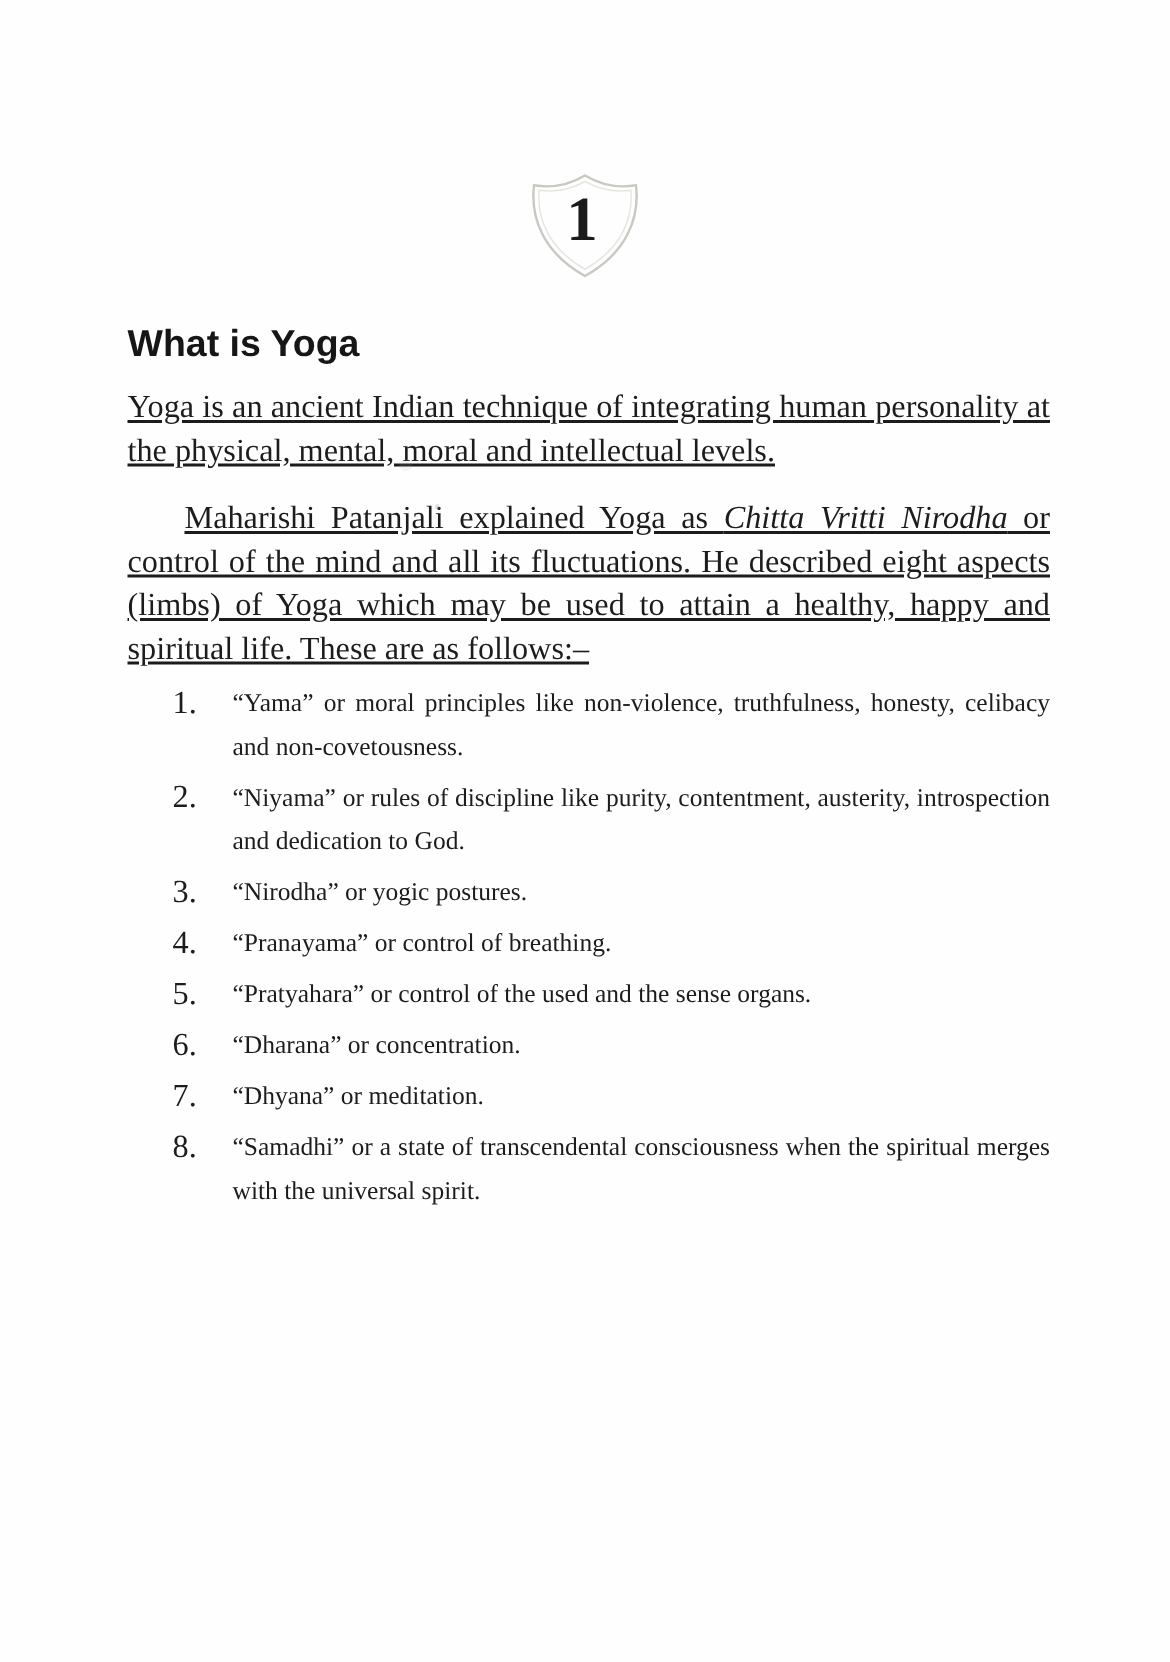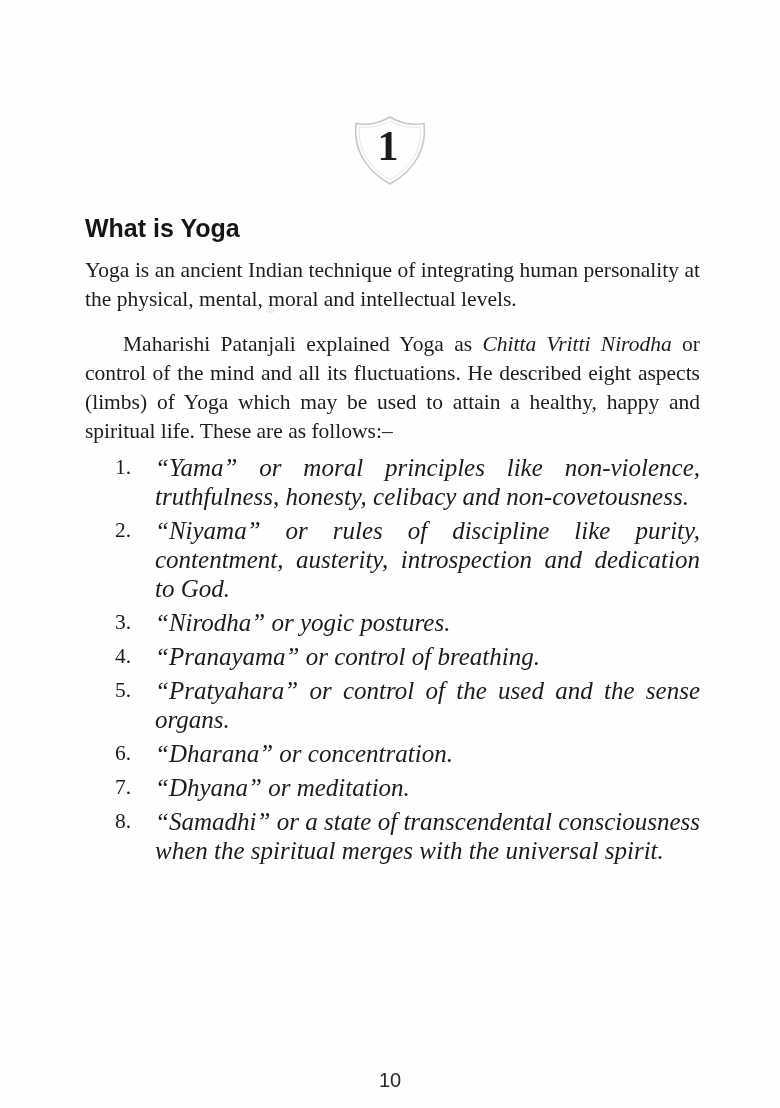--- a/index.html
+++ b/index.html
@@ -36,43 +36,43 @@
     font-weight: bold;
     font-size: 25px;
     line-height: 30px;
     color: #161616;
   }
   .para {
     margin-top: 13px;
     font-size: 21.5px;
     line-height: 29px;
     text-align: justify;
+    text-decoration: underline;
   }
   .para.indent {
     margin-top: 16px;
     text-indent: 38px;
   }
   .num-list { margin-top: 7px; }
   .list-row {
     display: flex;
     margin-left: 30px;
     margin-bottom: 5px;
   }
   .list-num {
     flex: 0 0 40px;
     width: 40px;
     font-size: 21.5px;
     line-height: 29px;
   }
   .list-text {
     flex: 1;
-    font-size: 25px;
+    font-size: 17px;
     line-height: 29px;
     text-align: justify;
-    font-style: italic;
   }
   .page-number {
     position: absolute;
     left: 0;
     right: 0;
     bottom: 16px;
     text-align: center;
     font-family: "Liberation Sans", sans-serif;
     font-size: 20px;
     color: #2a2a2a;
@@ -141,14 +141,13 @@
         <span class="list-num">7.</span>
         <div class="list-text">“Dhyana” or meditation.</div>
       </div>
       <div class="list-row">
         <span class="list-num">8.</span>
         <div class="list-text">“Samadhi” or a state of transcendental consciousness when the spiritual merges with the universal spirit.</div>
       </div>
     </div>
   </div>
 
-  <div class="page-number">10</div>
 </div>
 
 </body></html>

